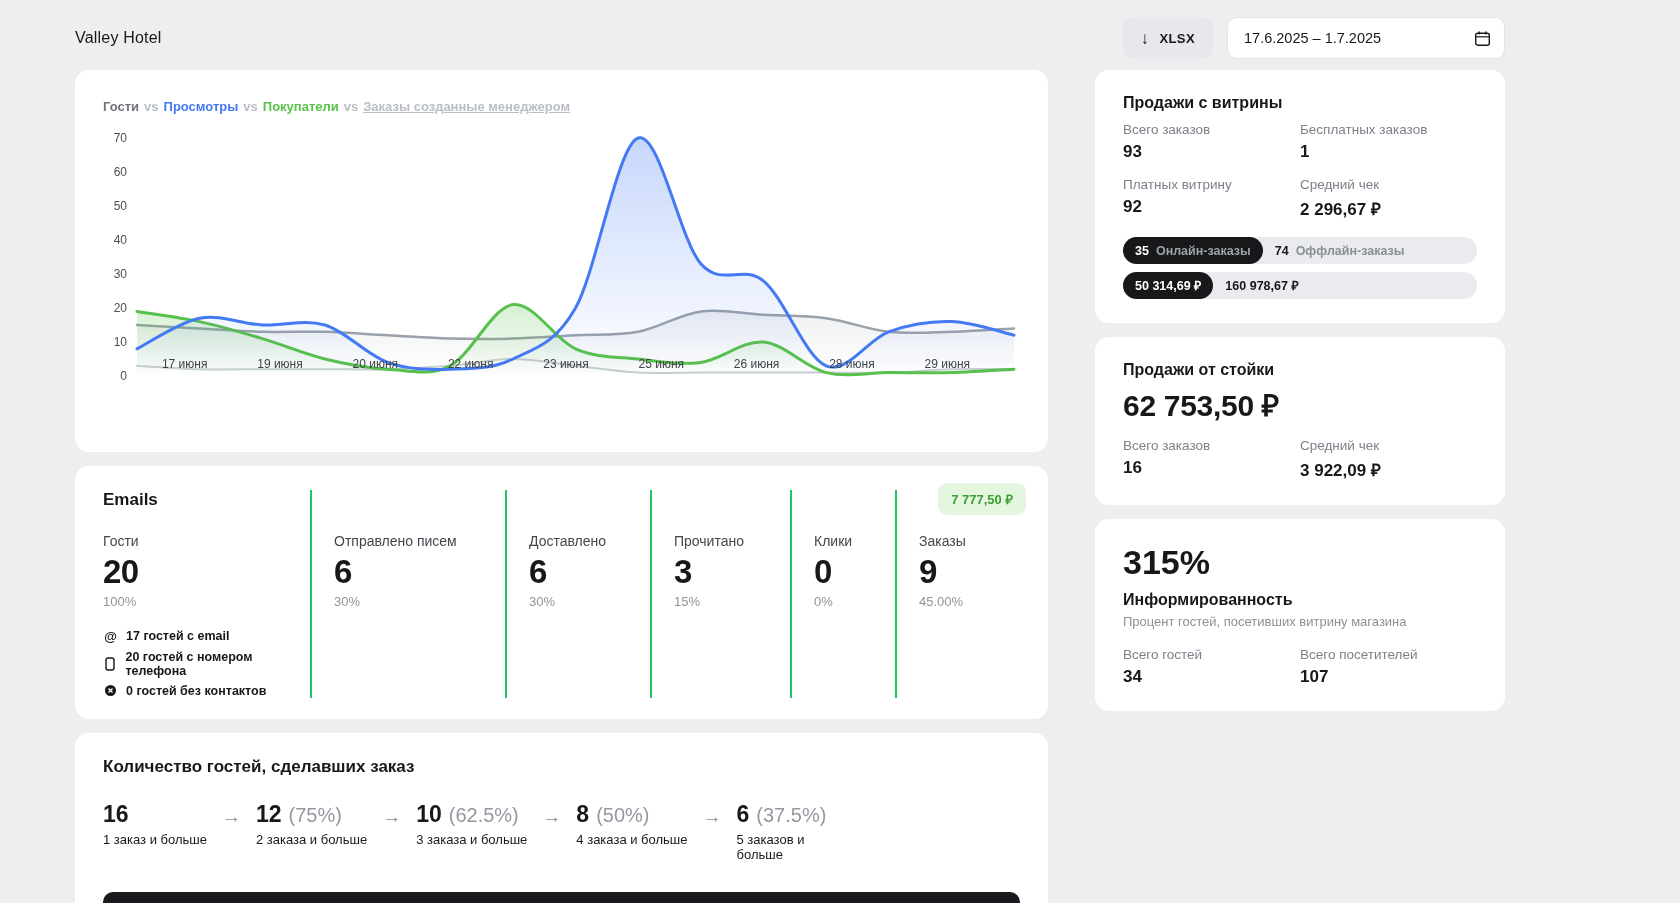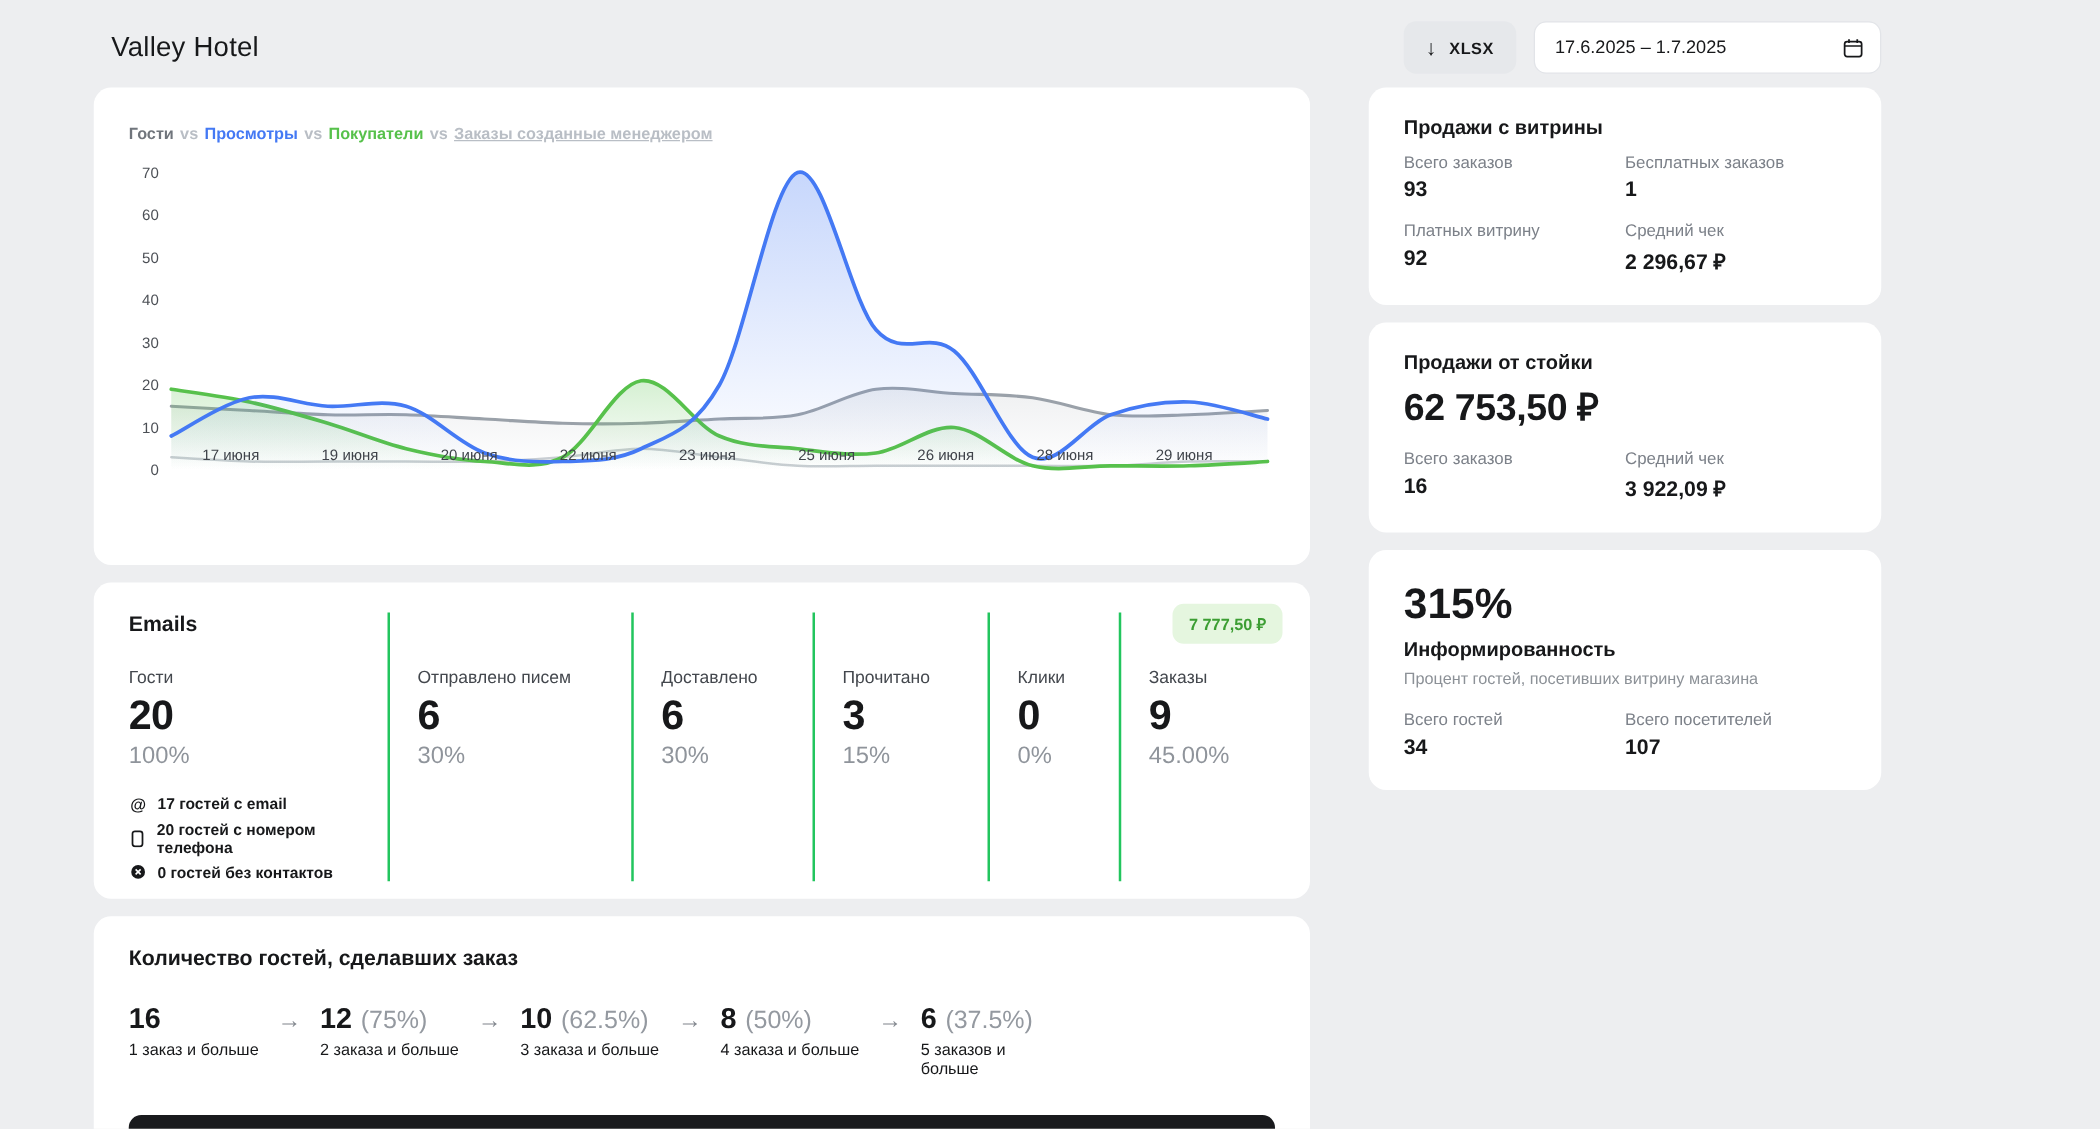--- a/index.html
+++ b/index.html
@@ -4,21 +4,21 @@
 <style>
   html,body{margin:0;padding:0}
   body{
     width:1680px;height:903px;overflow:hidden;position:relative;
     background:#edeef0;color:#17181a;
     font-family:"Liberation Sans", sans-serif;
   }
   .content{width:1430px;margin-left:75px}
   
   .topbar{display:flex;justify-content:space-between;align-items:center;height:64px;padding-top:6px}
-  .page-title{font-size:22px;font-weight:500;letter-spacing:.2px;margin:14px}
+  .page-title{font-size:16px;font-weight:500;letter-spacing:.2px;margin:0}
   .top-controls{display:flex;gap:14px;align-items:center}
   .xlsx-btn{display:flex;align-items:center;gap:10px;background:#e6e8eb;border:none;border-radius:10px;
     height:42px;padding:0 18px;font-family:inherit;font-size:13px;font-weight:700;letter-spacing:.4px;
     color:#17181a;cursor:pointer}
   .xlsx-btn .dl{font-size:17px;font-weight:400;line-height:1}
   .date-range{display:flex;align-items:center;justify-content:space-between;background:#fff;
     border:1px solid #e2e4e8;border-radius:10px;height:42px;width:278px;padding:0 13px 0 16px;
     font-size:14.5px;cursor:pointer;box-sizing:border-box}
   
   .layout{display:flex;gap:47px;align-items:flex-start}
@@ -33,21 +33,21 @@
   .xtick{font-size:12px;fill:#3f434a}
   
   .emails-card{height:253px}
   .emails-grid{display:grid;grid-template-columns:207px 195px 145px 140px 105px 1fr;height:100%}
   .e-col{border-left:2px solid #22c55e;padding-left:22px}
   .e-col.first{border-left:none;padding-left:0}
   .e-title{font-size:17px;font-weight:700;height:43px;box-sizing:border-box}
   .e-spacer{height:43px}
   .e-label{font-size:14px;color:#43474d}
   .e-value{font-size:33px;font-weight:700;margin-top:6px;letter-spacing:-.5px;line-height:1.05}
-  .e-pct{font-size:19px;color:#8f949b;margin-top:4px}
+  .e-pct{font-size:13px;color:#8f949b;margin-top:4px}
   .badge{position:absolute;top:17px;right:22px;background:#e5f6df;color:#3c9e33;font-size:13px;
     font-weight:700;padding:7px 13px;border-radius:9px}
   .contacts{margin-top:20px;display:flex;flex-direction:column;gap:6px}
   .contact{display:flex;align-items:center;gap:8px;font-size:12.5px;font-weight:600}
   .cicon{width:15px;display:flex;justify-content:center;align-items:center;font-weight:700;font-size:13px}
   
   .guests-card{min-height:260px}
   .funnel{display:flex;gap:15px;margin-top:26px;align-items:flex-start}
   .step-value{font-size:23px;font-weight:700;display:flex;gap:7px;align-items:baseline;line-height:1}
   .step-pct{font-size:20px;color:#9499a0;font-weight:500}
@@ -281,20 +281,40 @@
           </div>
           <div>
             <div class="slabel">Платных витрину</div>
             <div class="svalue">92</div>
           </div>
           <div>
             <div class="slabel">Средний чек</div>
             <div class="svalue">2 296,67 ₽</div>
           </div>
         </div>
+        <div class="pills">
+          <div class="pill-track">
+            <div class="pill-dark">
+              <span>35</span>
+              <span class="sub">Онлайн-заказы</span>
+            </div>
+            <div class="pill-rest">
+              <span>74</span>
+              <span class="sub">Оффлайн-заказы</span>
+            </div>
+          </div>
+          <div class="pill-track">
+            <div class="pill-dark">
+              <span>50 314,69 ₽</span>
+            </div>
+            <div class="pill-rest">
+              <span>160 978,67 ₽</span>
+            </div>
+          </div>
+        </div>
       </div>
 
       <div class="card">
         <h2 class="side-title">Продажи от стойки</h2>
         <div class="side-total">62 753,50 ₽</div>
         <div class="sgrid">
           <div>
             <div class="slabel">Всего заказов</div>
             <div class="svalue">16</div>
           </div>

